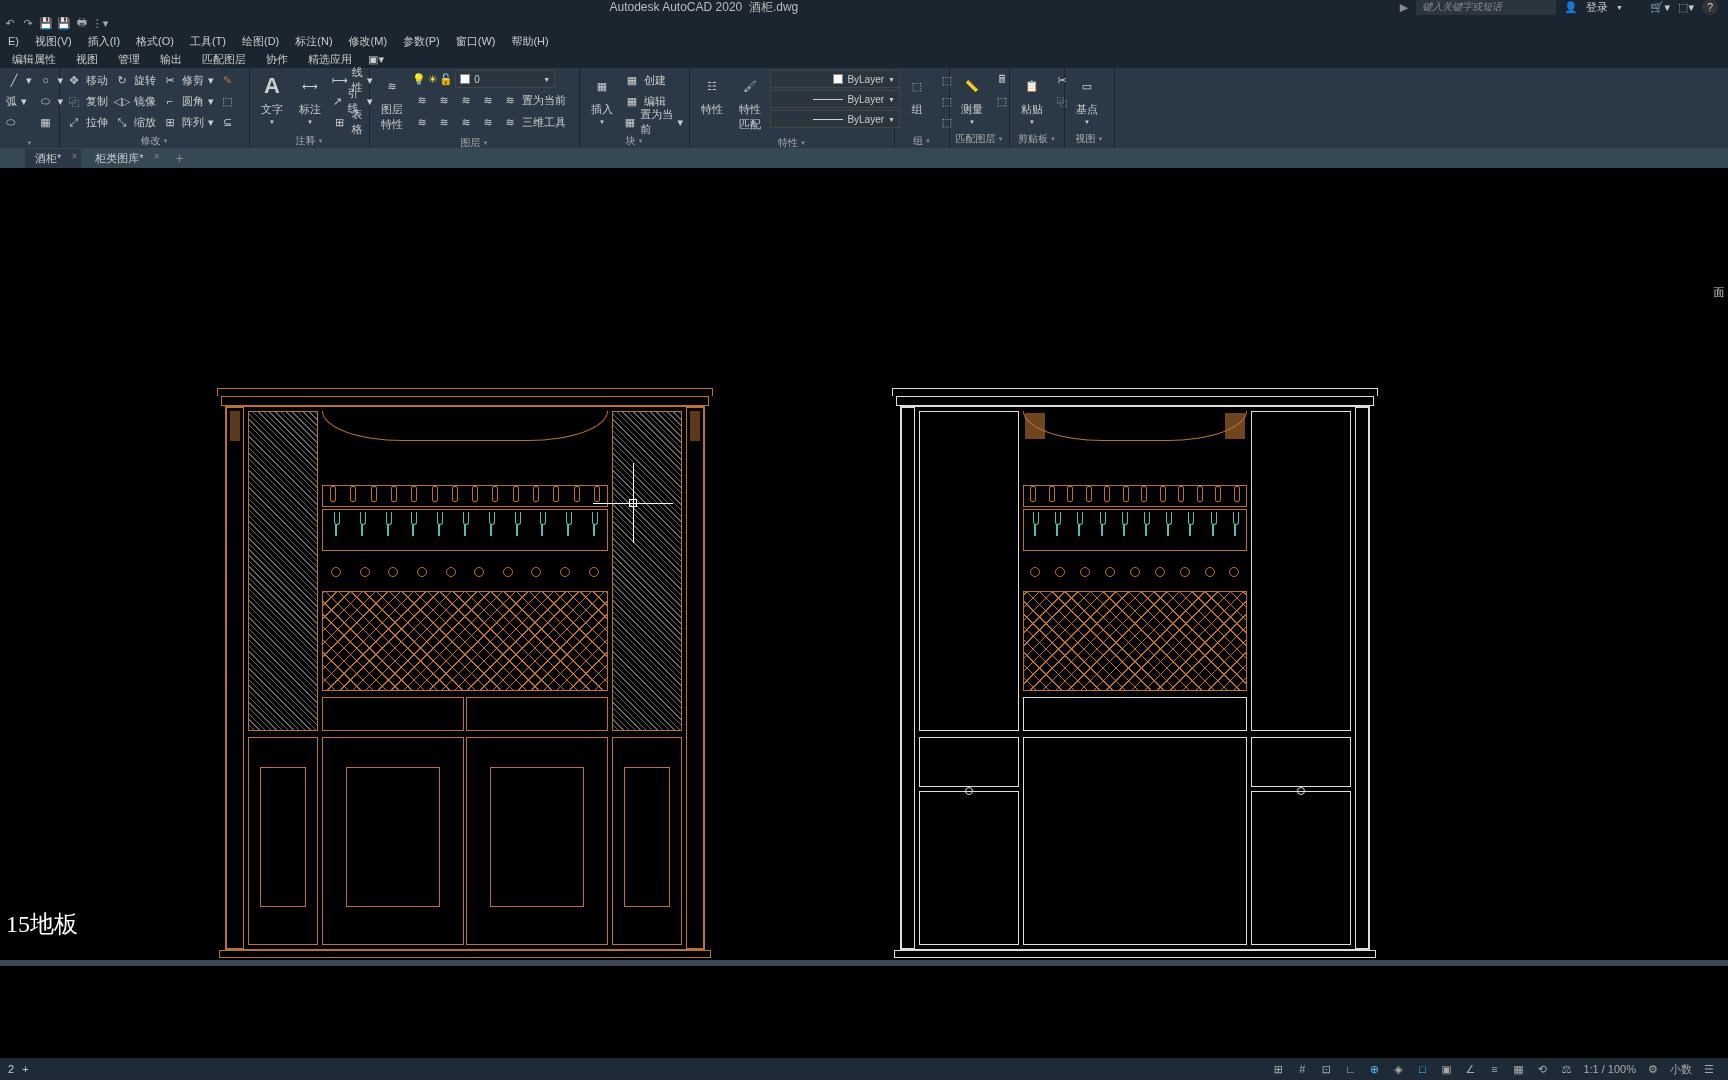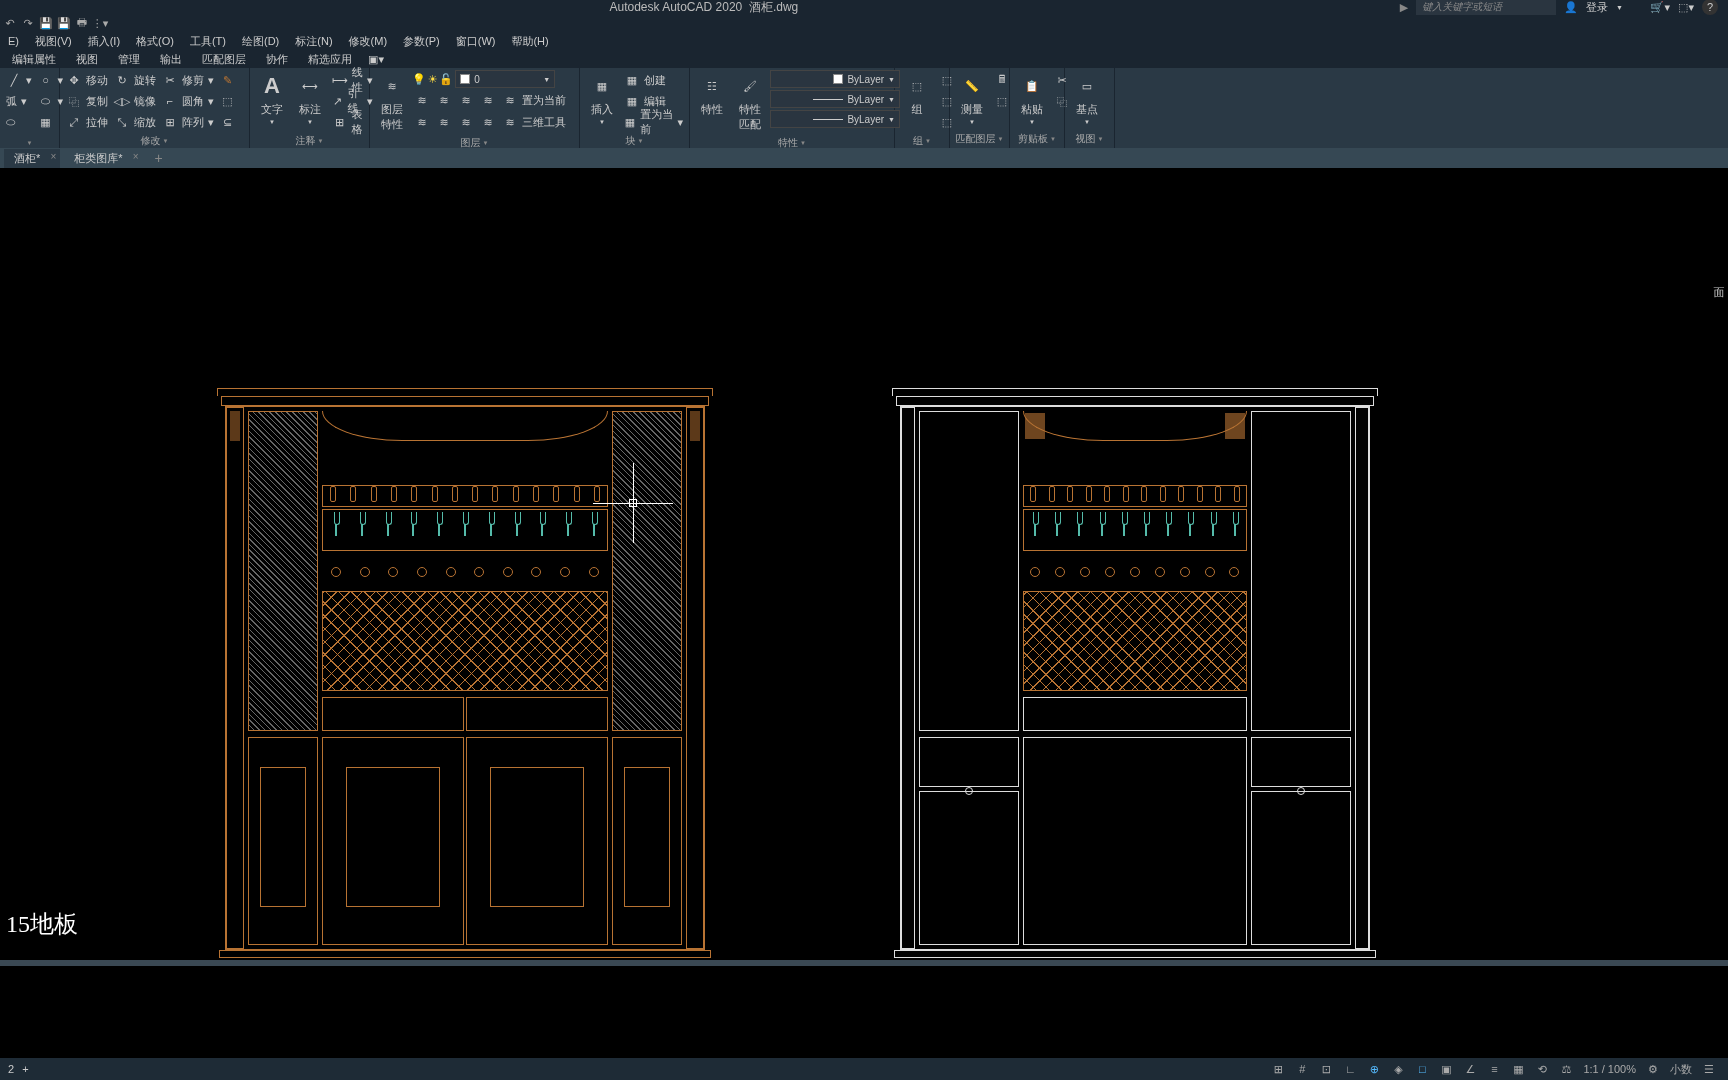--- a/index.html
+++ b/index.html
@@ -34,21 +34,21 @@
 .rbtn .ico { width:28px; height:28px; display:flex; align-items:center; justify-content:center; }
 .rbtn-sm { display:flex; align-items:center; gap:4px; padding:1px 2px; cursor:pointer; color:#ccc; font-size:11px; height:20px; }
 .rbtn-sm .ico-s { width:16px; height:16px; display:flex; align-items:center; justify-content:center; }
 .col { display:flex; flex-direction:column; gap:1px; }
 .layer-combo { background:#2a3540; border:1px solid #444; height:18px; width:100px; color:#ccc; font-size:10px; padding:0 4px; display:flex; align-items:center; }
 .prop-combo { background:#2a3540; border:1px solid #444; height:18px; width:130px; color:#ccc; font-size:10px; padding:0 4px; display:flex; align-items:center; justify-content:flex-end; }
 
 
 .file-tabs { height:20px; background:#364854; display:flex; align-items:center; padding-left:4px; }
 .file-tab { padding:2px 20px 2px 10px; color:#ccc; position:relative; cursor:pointer; font-size:11px; margin-right:4px; background:#364854; }
-.file-tab.active { background:#2a3945; }
+.file-tab.active { background:#2a3945;margin-left:21px; }
 .file-tab .x { position:absolute; right:4px; top:2px; color:#888; font-size:10px; }
 .file-tab-add { padding:0 8px; color:#888; cursor:pointer; font-size:14px; }
 
 
 .drawing { position:relative; width:100%; background:#000; }
 .cabinet { position:absolute; }
 .cab-top { position:absolute; top:0; left:-8px; right:-8px; height:8px; border:1px solid #b87333; border-bottom:none; }
 .cab-top2 { position:absolute; top:8px; left:-4px; right:-4px; height:10px; border:1px solid #b87333; }
 .cab-body { position:absolute; top:18px; left:0; right:0; bottom:8px; border:1px solid #b87333; }
 .cab-base { position:absolute; bottom:0; left:-6px; right:-6px; height:8px; border:1px solid #b87333; }

